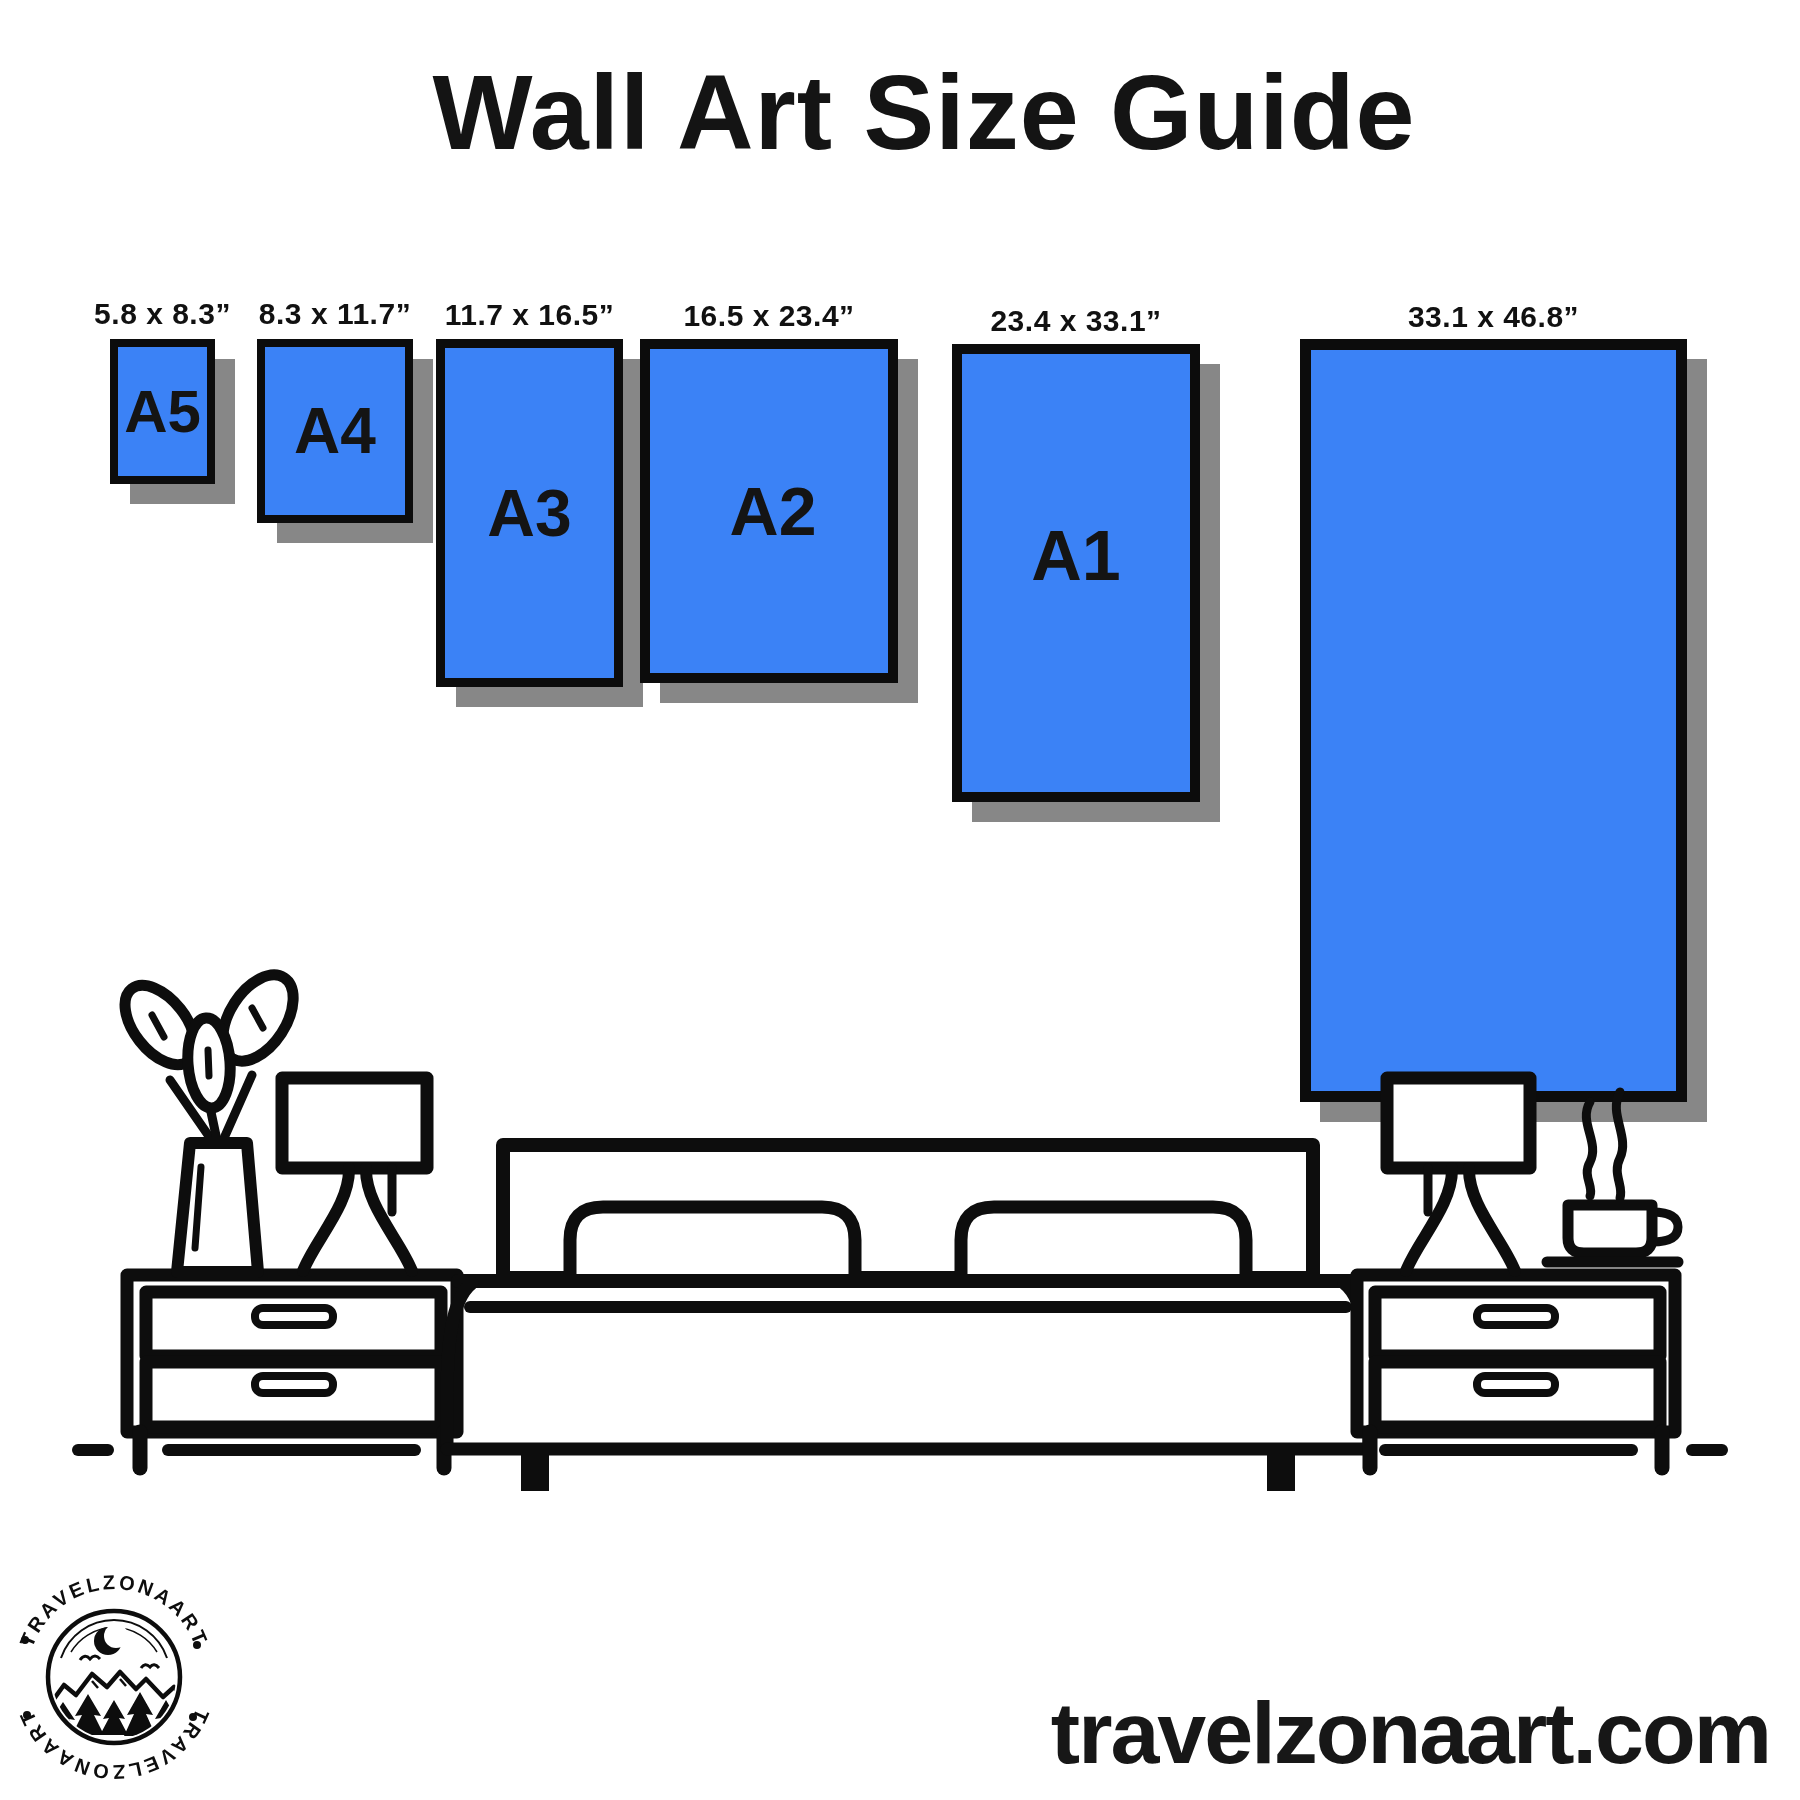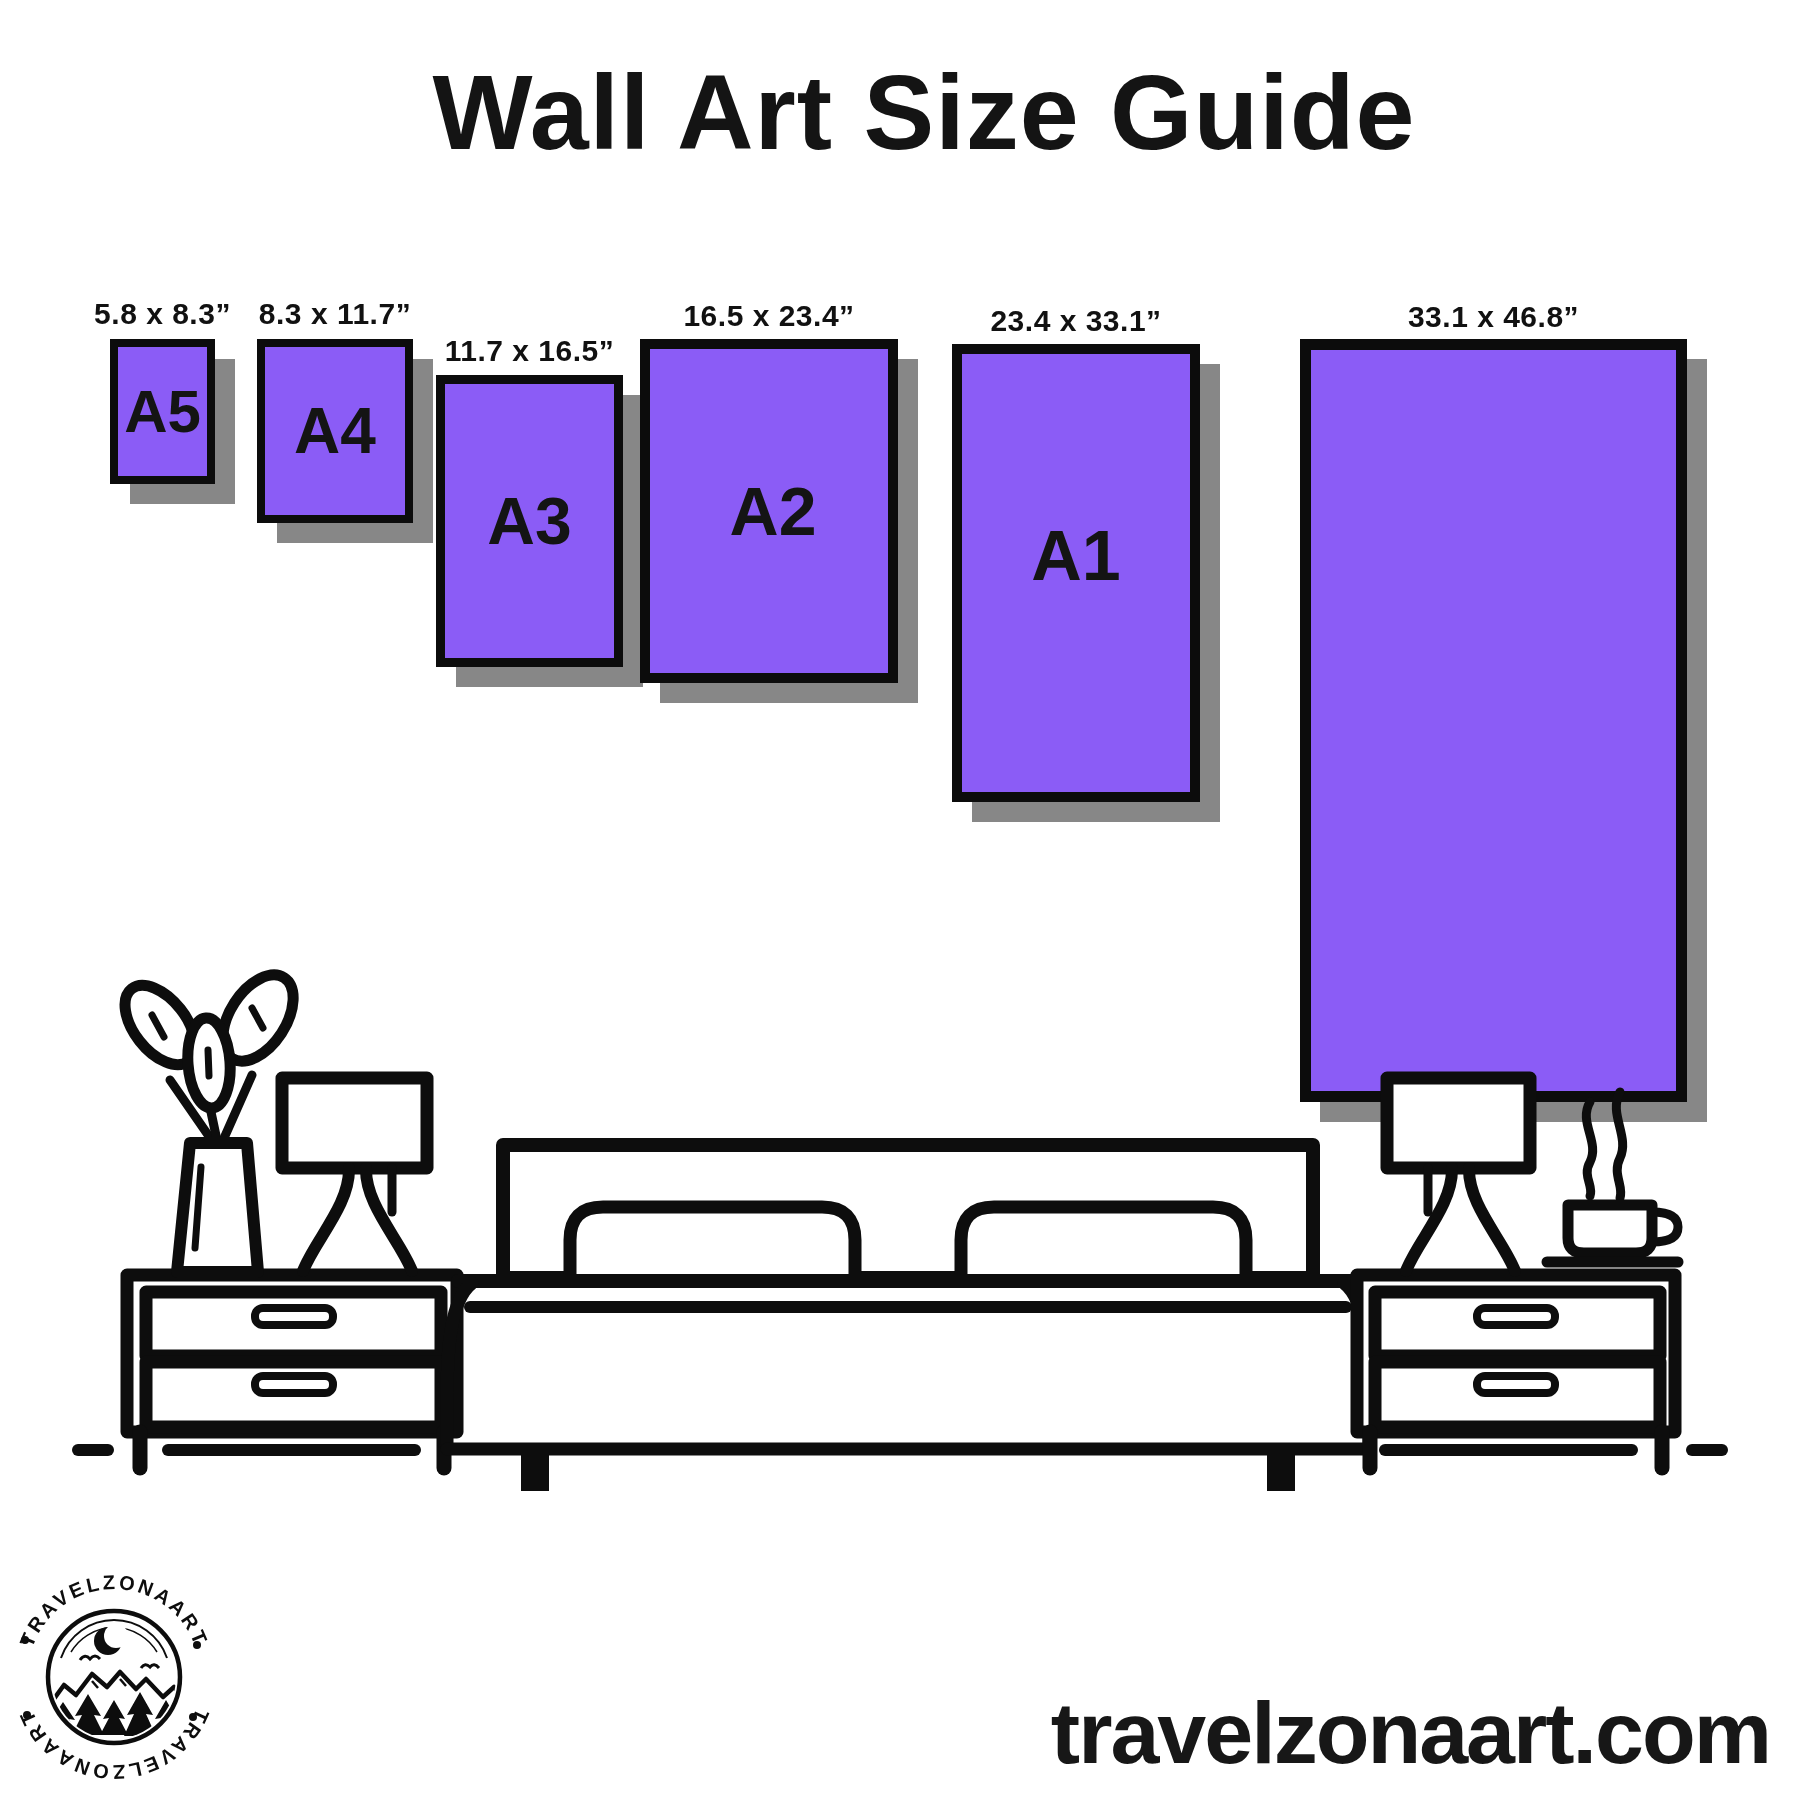--- a/index.html
+++ b/index.html
@@ -5,34 +5,34 @@
   html,body{margin:0;padding:0;}
   body{
     width:1800px;height:1800px;position:relative;overflow:hidden;
     background:#ffffff;font-family:"Liberation Sans", sans-serif;color:#0d0d0d;
   }
   .page-title{
     position:absolute;top:52px;left:0;width:1800px;text-align:center;
     font-size:106px;font-weight:bold;letter-spacing:1px;color:#141414;margin-left:24px;
   }
   .frame{
-    position:absolute;background:#8b5cf6;border:10px solid #0c0c0c;
+    position:absolute;background:#3b82f6;border:10px solid #0c0c0c;
     box-shadow:20px 20px 0 #878787;box-sizing:border-box;
     display:flex;align-items:center;justify-content:center;
   }
   .frame .size-label{
     position:absolute;top:-50px;left:50%;transform:translateX(-50%);
     font-size:30px;font-weight:bold;white-space:nowrap;letter-spacing:.5px;color:#111;
   }
   .frame .letter{font-weight:bold;color:#141414;}
   .f-a5{left:110px;top:339px;width:105px;height:145px;border-width:8px;}
   .f-a5 .letter{font-size:60px;}
   .f-a4{left:257px;top:339px;width:156px;height:184px;border-width:8px;}
   .f-a4 .letter{font-size:64px;}
-  .f-a3{left:436px;top:339px;width:187px;height:292px;border-width:9px;margin-top:36px;}
+  .f-a3{left:436px;top:339px;width:187px;height:348px;border-width:9px;}
   .f-a3 .letter{font-size:66px;}
   .f-a2{left:640px;top:339px;width:258px;height:344px;padding-left:8px;}
   .f-a2 .letter{font-size:68px;}
   .f-a1{left:952px;top:344px;width:248px;height:458px;}
   .f-a1 .letter{font-size:70px;padding-bottom:35px;}
   .f-a0{left:1300px;top:339px;width:387px;height:763px;border-width:11px;}
   .f-a0 .letter{font-size:70px;padding-bottom:150px;}
   .scene{position:absolute;left:0;top:950px;width:1800px;height:560px;}
   .logo{position:absolute;left:8px;top:1548px;width:215px;height:245px;}
   .logo text{font-family:"Liberation Sans", sans-serif;font-weight:bold;font-size:20px;letter-spacing:3px;fill:#0d0d0d;}

